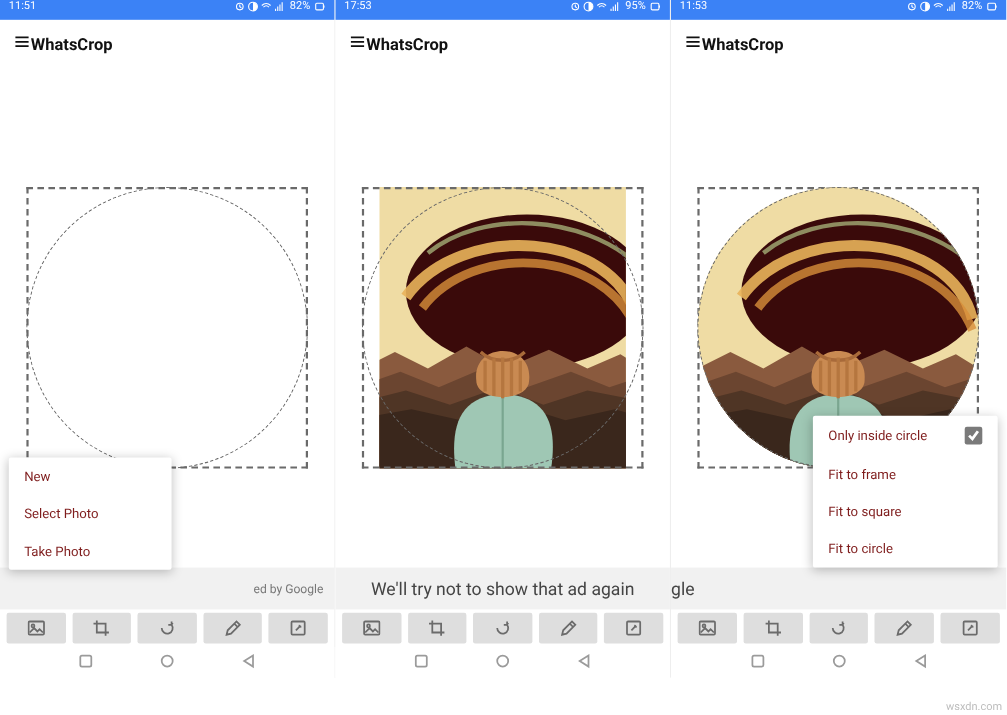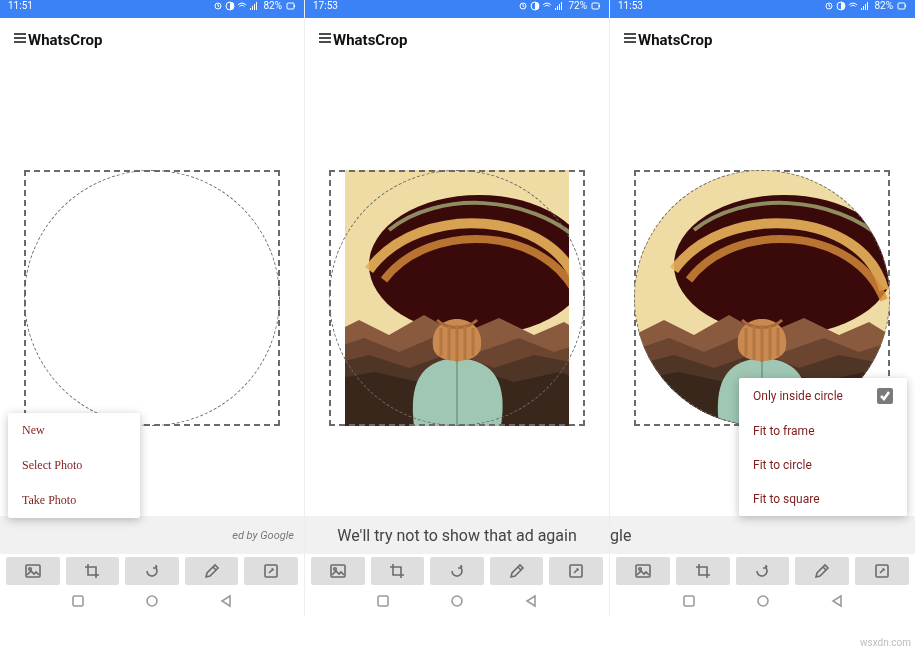--- a/index.html
+++ b/index.html
@@ -20,29 +20,29 @@
   .canvas-area { position: absolute; top: 170px; left: 24px; width: 256px; height: 256px; }
   .crop-frame { position: absolute; inset: 0; border: 2px dashed #6a6a6a; }
   .crop-circle { position: absolute; inset: 0; border: 1.5px dashed #6a6a6a; border-radius: 50%; }
 
   
   .illus { position: absolute; inset: 0; }
   .illus svg { width: 100%; height: 100%; display: block; }
   .illus-clip-circle { clip-path: circle(50% at 50% 50%); }
 
   .ad-strip { position: absolute; left: 0; right: 0; bottom: 62px; height: 38px; background: #f1f1f1; display: flex; align-items: center; justify-content: center; font-size: 16px; color: #444; }
-  .ad-left { justify-content: flex-end; padding-right: 10px; color: #777; font-size: 11px; font-style: italic; }
+  .ad-left { justify-content: flex-end; padding-right: 10px; color: #777; font-size: 11px; }
 
   
   .popup { position: absolute; background: #fff; box-shadow: 0 2px 10px rgba(0,0,0,.25); border-radius: 2px; font-size: 12px; color: #7f1d1d; z-index: 10; }
   .popup .item { padding: 10px 14px; white-space: nowrap; display: flex; align-items: center; justify-content: space-between; gap: 18px; }
   .popup .item .chk { width: 16px; height: 16px; background: #7a7a7a; display: inline-flex; align-items: center; justify-content: center; border-radius: 2px; }
   .popup .item .chk svg { width: 12px; height: 12px; stroke: #fff; fill: none; stroke-width: 2.5; }
 
-  .popup-left { left: 8px; bottom: 98px; width: 132px; font-family: Liberation Serif, serif; }
+  .popup-left { left: 8px; bottom: 98px; width: 148px; }
   .popup-right { right: 8px; bottom: 100px; width: 168px; }
 
   
   .toolbar { position: absolute; left: 0; right: 0; bottom: 28px; height: 34px; display: flex; gap: 6px; padding: 0 6px; align-items: center; justify-content: space-between; }
   .tool { flex: 1; height: 28px; background: #dedede; border-radius: 2px; display: flex; align-items: center; justify-content: center; }
   .tool svg { width: 16px; height: 16px; stroke: #6b6b6b; fill: none; stroke-width: 1.6; }
 
   
   .navbar { position: absolute; left: 0; right: 0; bottom: 0; height: 28px; display: flex; align-items: center; justify-content: center; gap: 60px; background: #fff; }
   .navbar svg { width: 14px; height: 14px; stroke: #9b9b9b; fill: none; stroke-width: 1.6; }
@@ -237,21 +237,21 @@
           <svg>
               <use href="#ic-contrast"></use>
             </svg>
           <svg>
               <use href="#ic-wifi"></use>
             </svg>
           <svg>
               <use href="#ic-signal"></use>
             </svg>
         </span>
-        <span>72%</span>
+        <span>95%</span>
         <svg width="10" height="10">
             <use href="#ic-battery"></use>
           </svg>
       </span>
     </div>
     <div class="app-bar">
       <span class="hamburger"><svg>
             <use href="#ic-hamburger"></use>
           </svg></span>
       <span class="app-title">WhatsCrop</span>
@@ -359,24 +359,24 @@
         <span class="chk">
             <svg viewBox="0 0 12 12">
               <path d="M2 6l3 3 5-7"></path>
             </svg>
           </span>
       </div>
       <div class="item">
           <span>Fit to frame</span>
         </div>
       <div class="item">
+          <span>Fit to square</span>
+        </div>
+      <div class="item">
           <span>Fit to circle</span>
-        </div>
-      <div class="item">
-          <span>Fit to square</span>
         </div>
     </div>
 
     <div class="ad-strip" style="justify-content:flex-start;padding-right:12px">
         <span>gle</span>
       </div>
 
     <div class="toolbar">
       <div class="tool">
           <svg>

